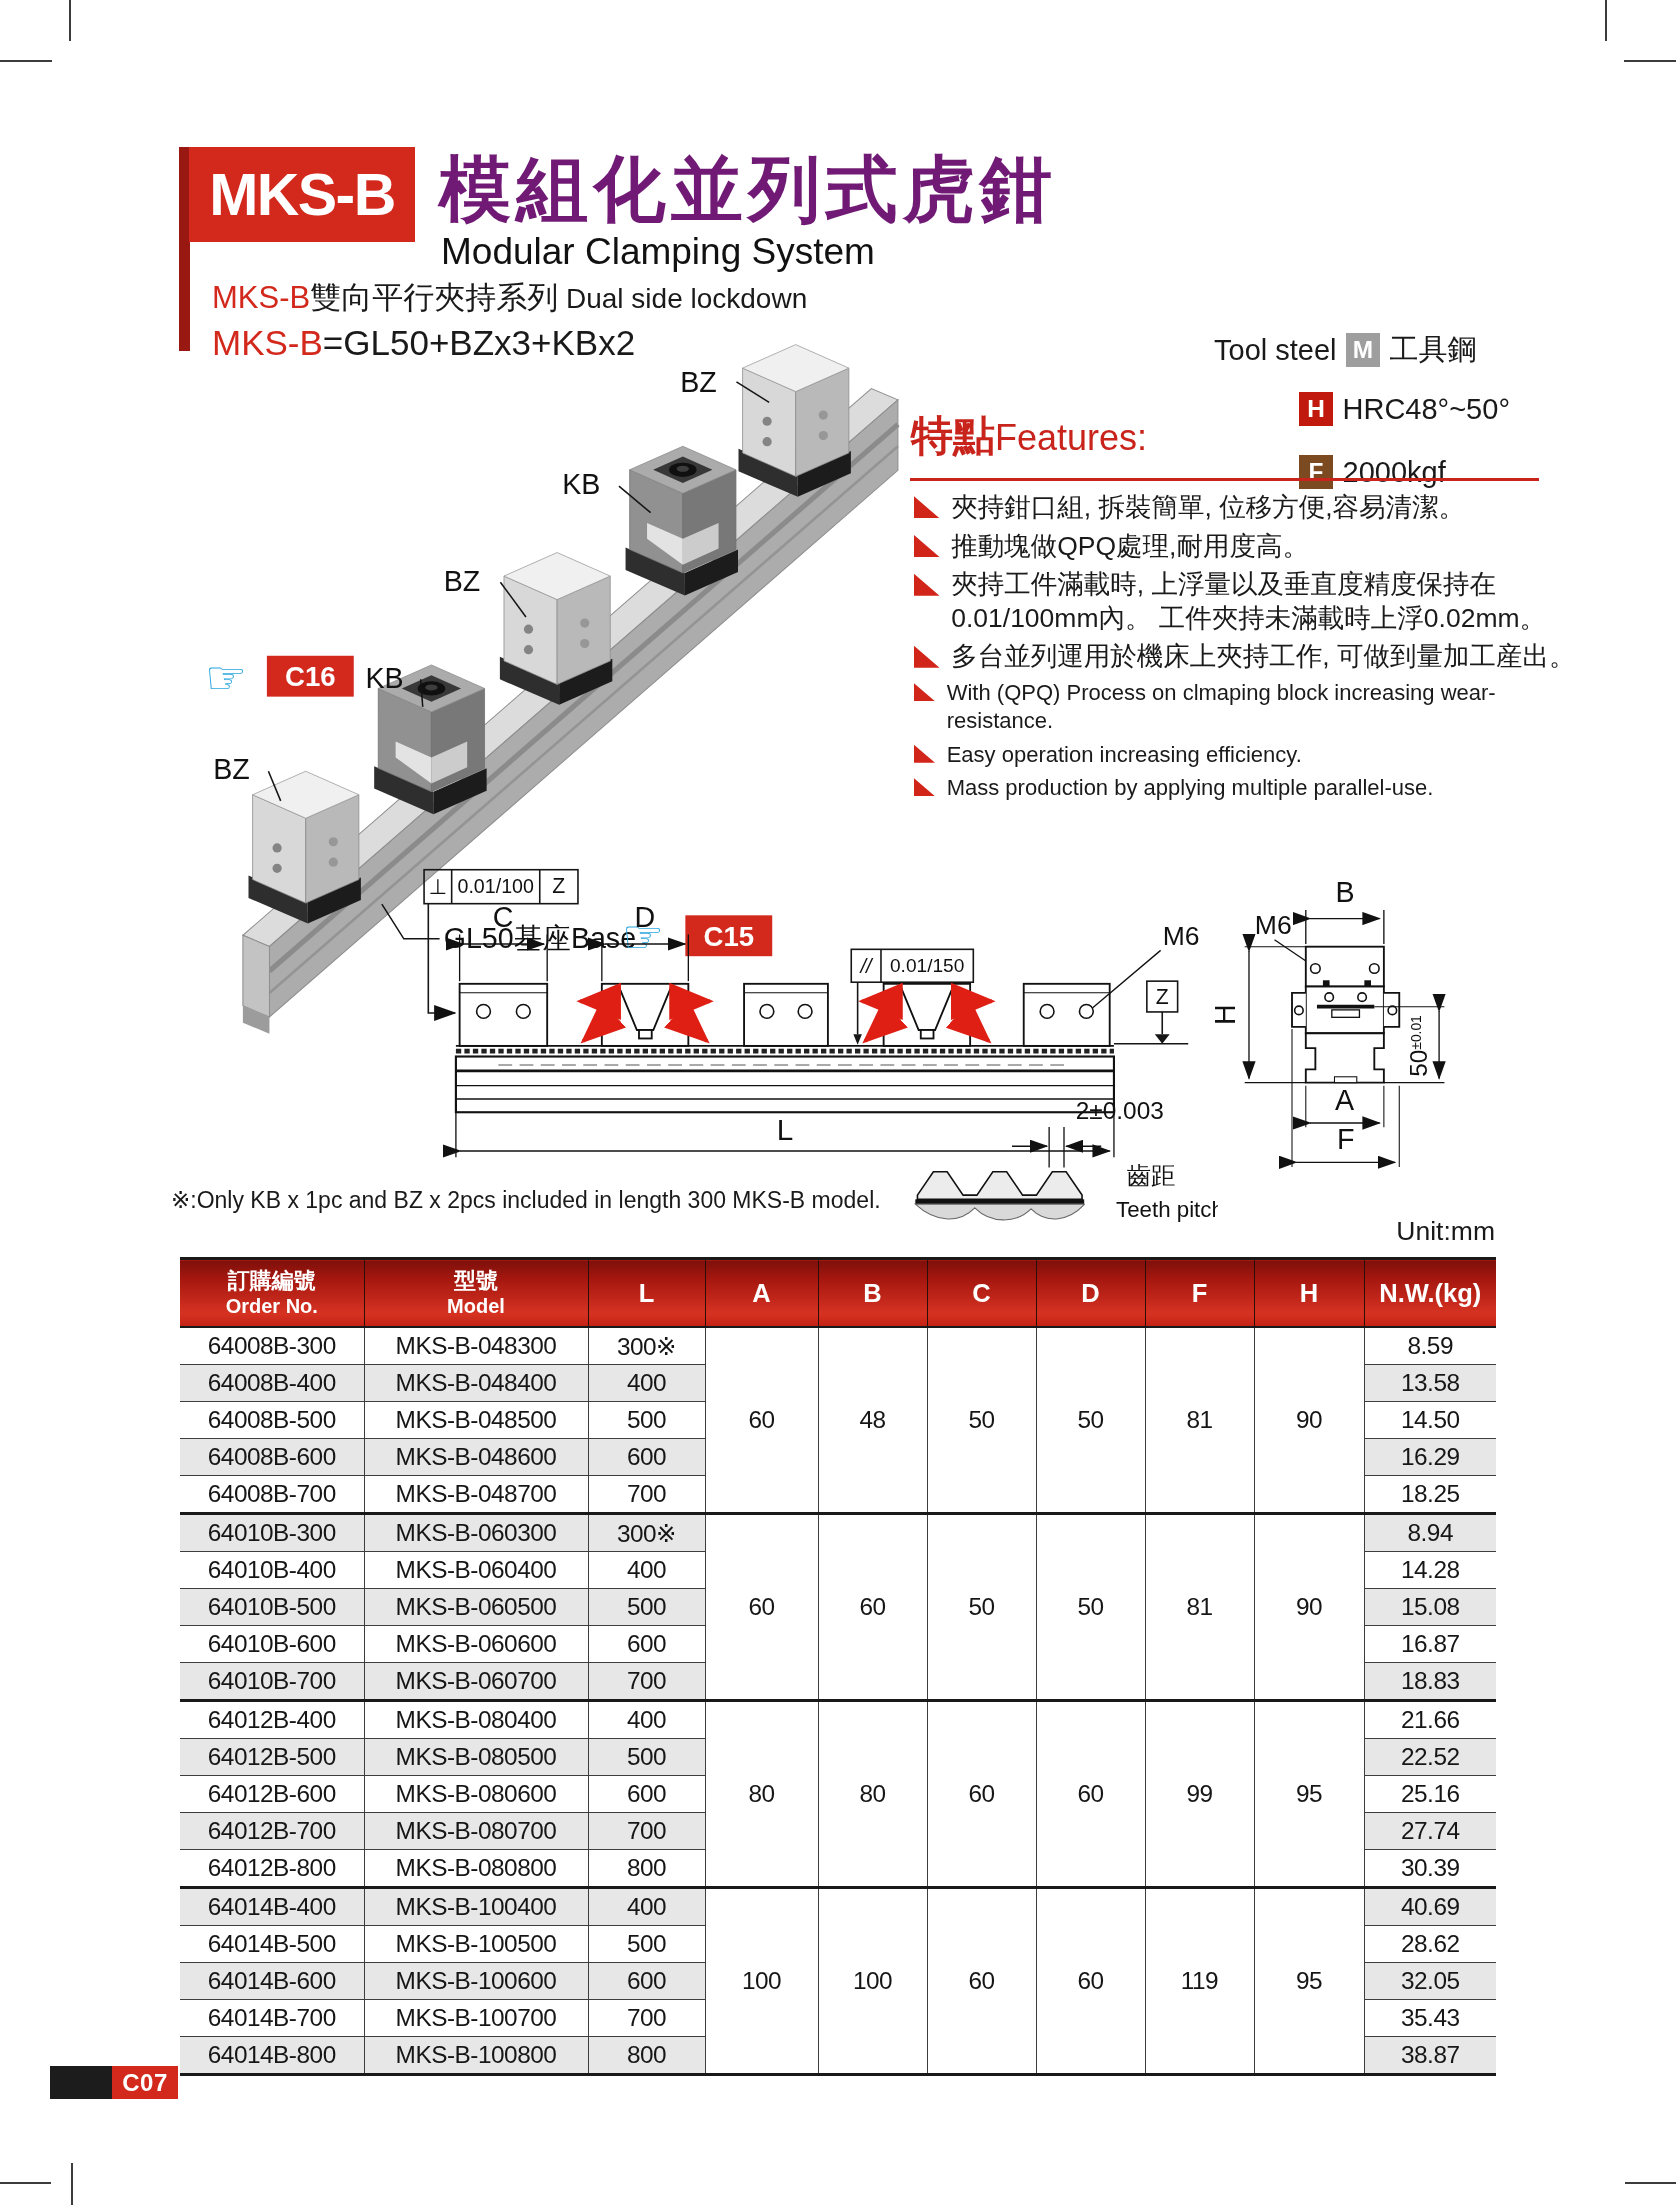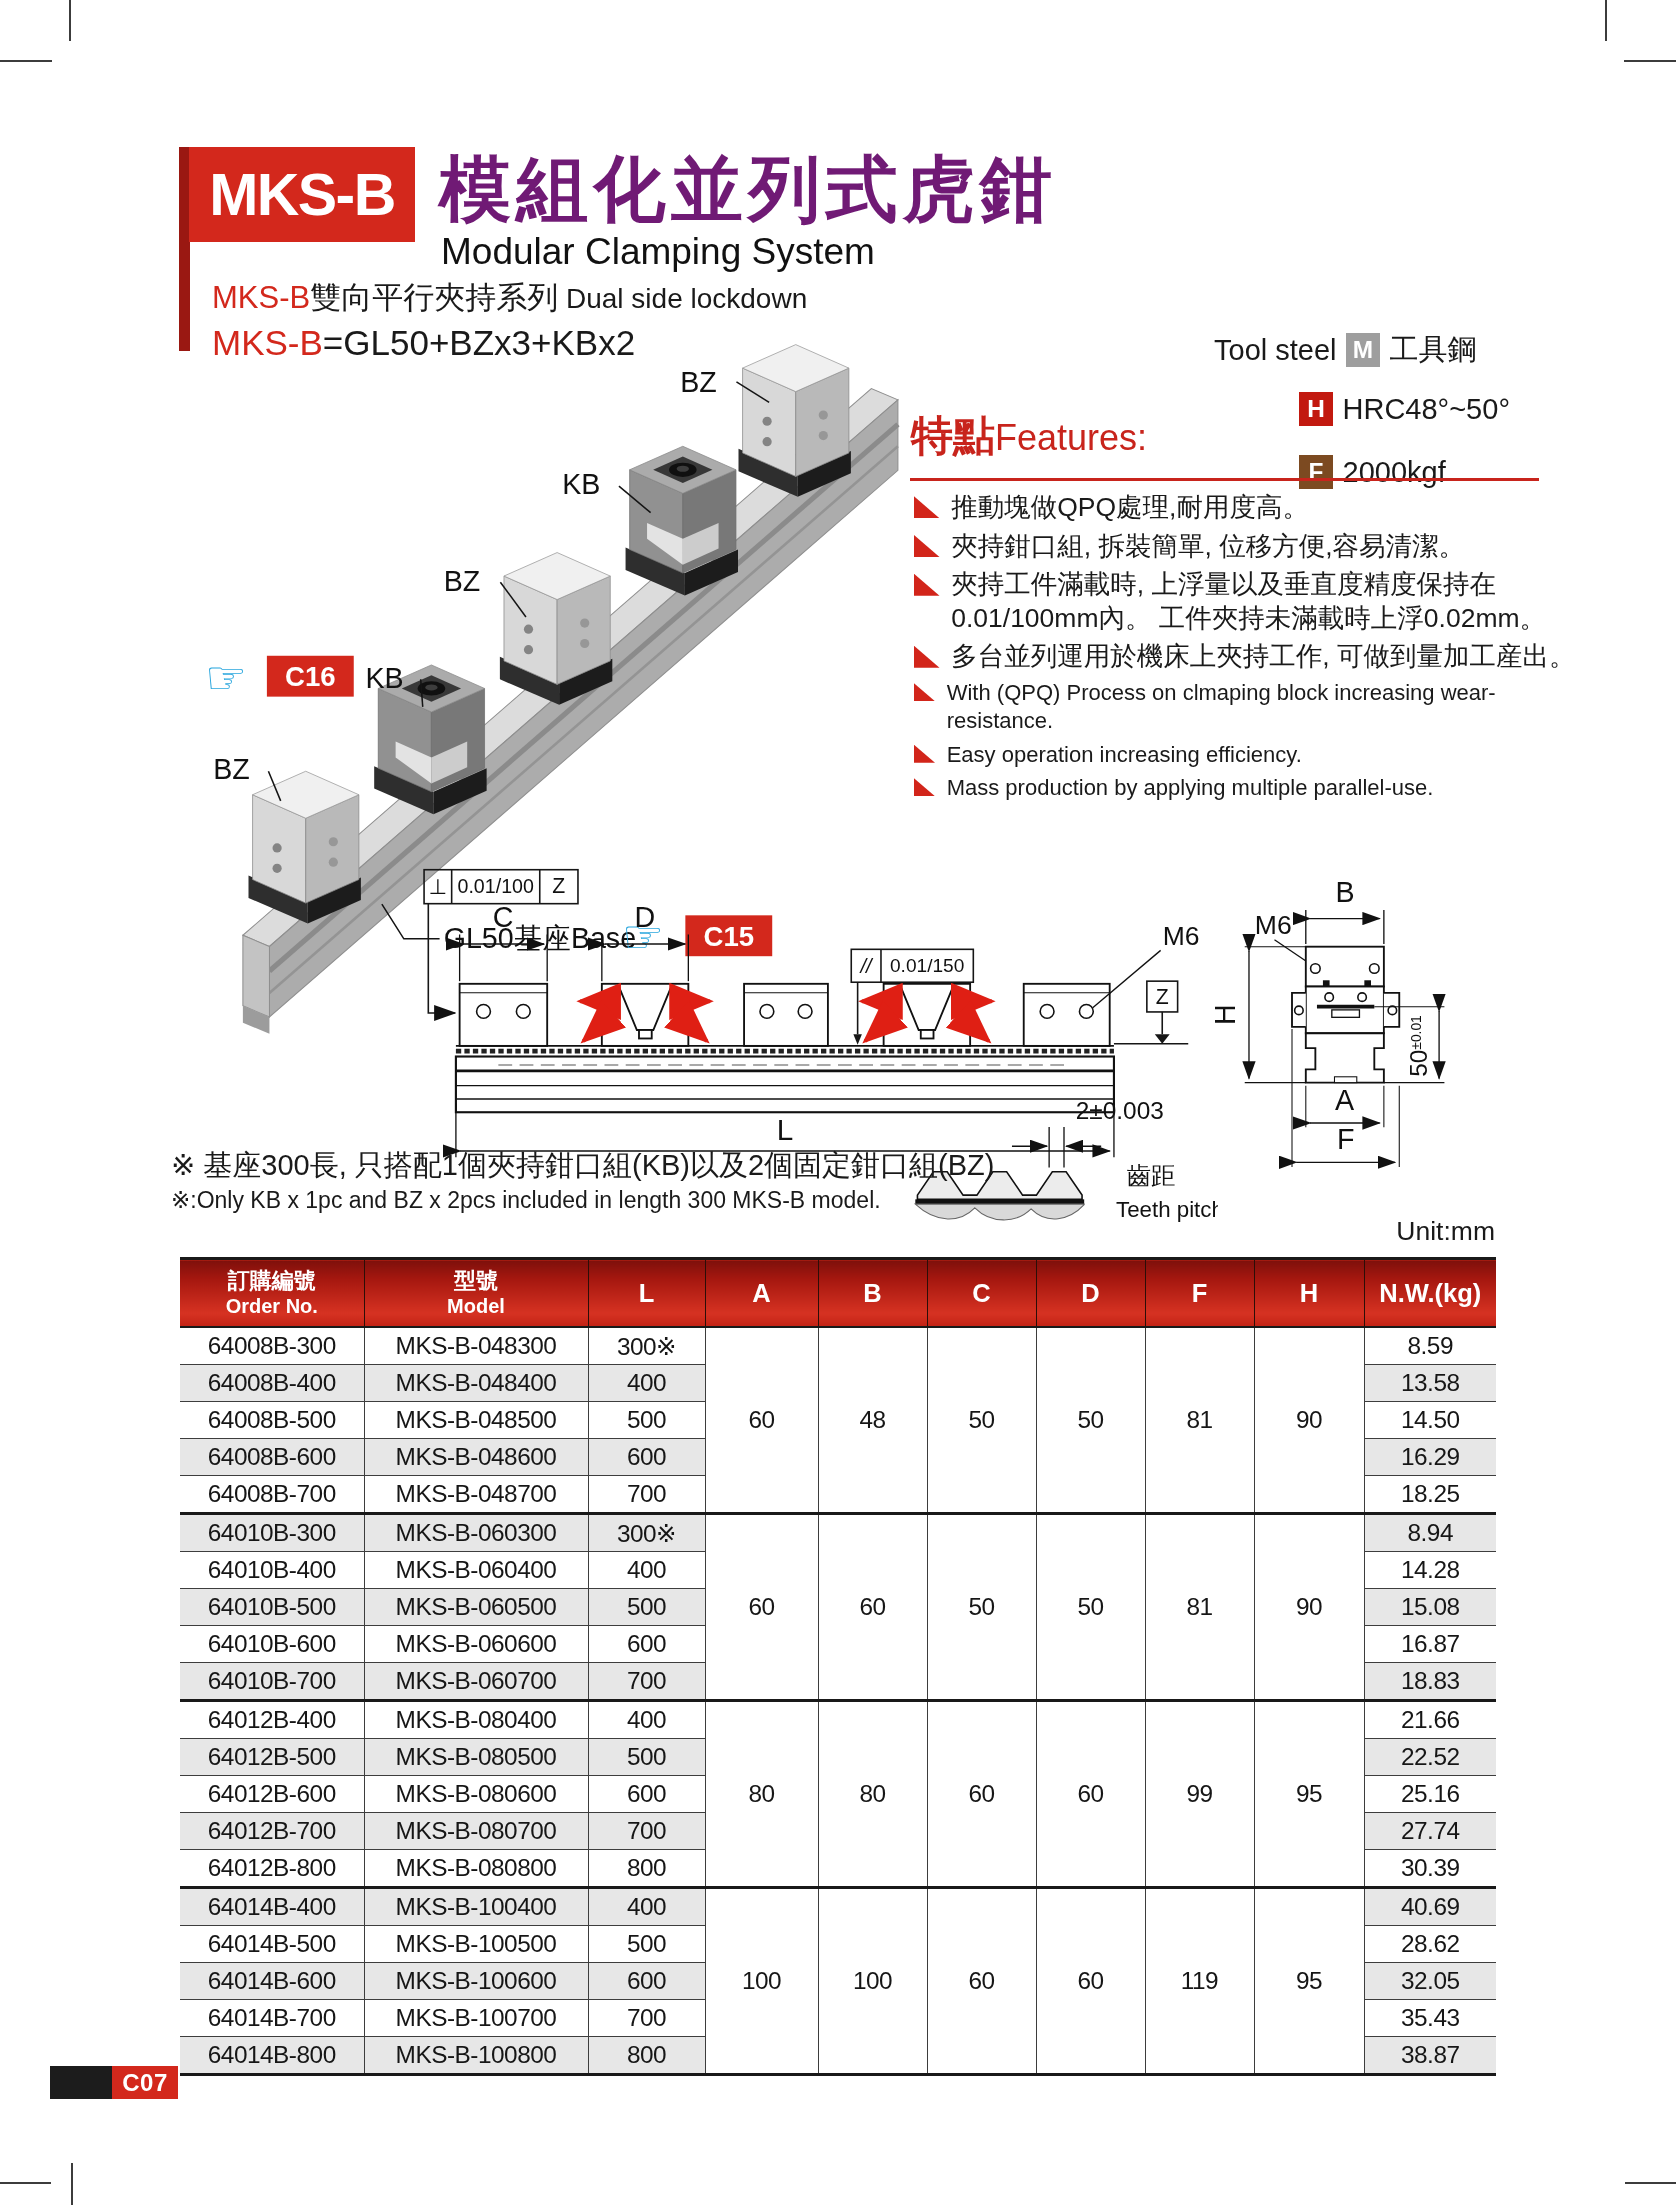--- a/index.html
+++ b/index.html
@@ -103,25 +103,25 @@
     <span>2000kgf</span>
   </div>
 
   <div class="feat-head">
     <span class="zh">特點</span><span class="en">Features:</span>
   </div>
   <div class="feat-rule"></div>
   <ul class="features">
       <li class="zh">
         <span class="tri"></span>
+        <span class="txt">夾持鉗口組, 拆裝簡單, 位移方便,容易清潔。</span>
+      </li>
+      <li class="zh">
+        <span class="tri"></span>
         <span class="txt">推動塊做QPQ處理,耐用度高。</span>
-      </li>
-      <li class="zh">
-        <span class="tri"></span>
-        <span class="txt">夾持鉗口組, 拆裝簡單, 位移方便,容易清潔。</span>
       </li>
       <li class="zh">
         <span class="tri"></span>
         <span class="txt">夾持工件滿載時, 上浮量以及垂直度精度保持在0.01/100mm內。 工件夾持未滿載時上浮0.02mm。</span>
       </li>
       <li class="zh">
         <span class="tri"></span>
         <span class="txt">多台並列運用於機床上夾持工作, 可做到量加工産出。</span>
       </li>
       <li class="en">
@@ -384,21 +384,20 @@
     </g>
     <g>
       <path d="M14,192 L44,148 L70,148 L100,192 L126,192 L156,148 L182,148 L212,192 L238,192 L268,148 L294,148 L324,192 L324,200 L14,200 Z" fill="#ececec" stroke="#111" stroke-width="3"></path>
       <rect x="10" y="200" width="318" height="9" fill="#111"></rect>
       <path d="M10,209 C 50,246 95,244 122,216 C 152,246 200,246 228,218 C 258,248 300,240 328,210 L328,209 L10,209 Z" fill="#d9d9d9" stroke="#666" stroke-width="2"></path>
     </g>
     <text x="408" y="172" font-size="46" fill="#111">齒距</text>
     <text x="388" y="234" font-size="42" fill="#111">Teeth pitch</text>
   </svg>
 
-  <div class="note-zh">※ 基座300長, 只搭配1個夾持鉗口組(KB)以及2個固定鉗口組(BZ)</div>
   <div class="note-en">※:Only KB x 1pc and BZ x 2pcs included in length 300 MKS-B model.</div>
   <div class="unit">Unit:mm</div>
 
   <div class="tablewrap">
     <table>
       <colgroup>
         <col style="width:184px">
           <col style="width:224px">
           <col style="width:117px">
         <col style="width:113px">

